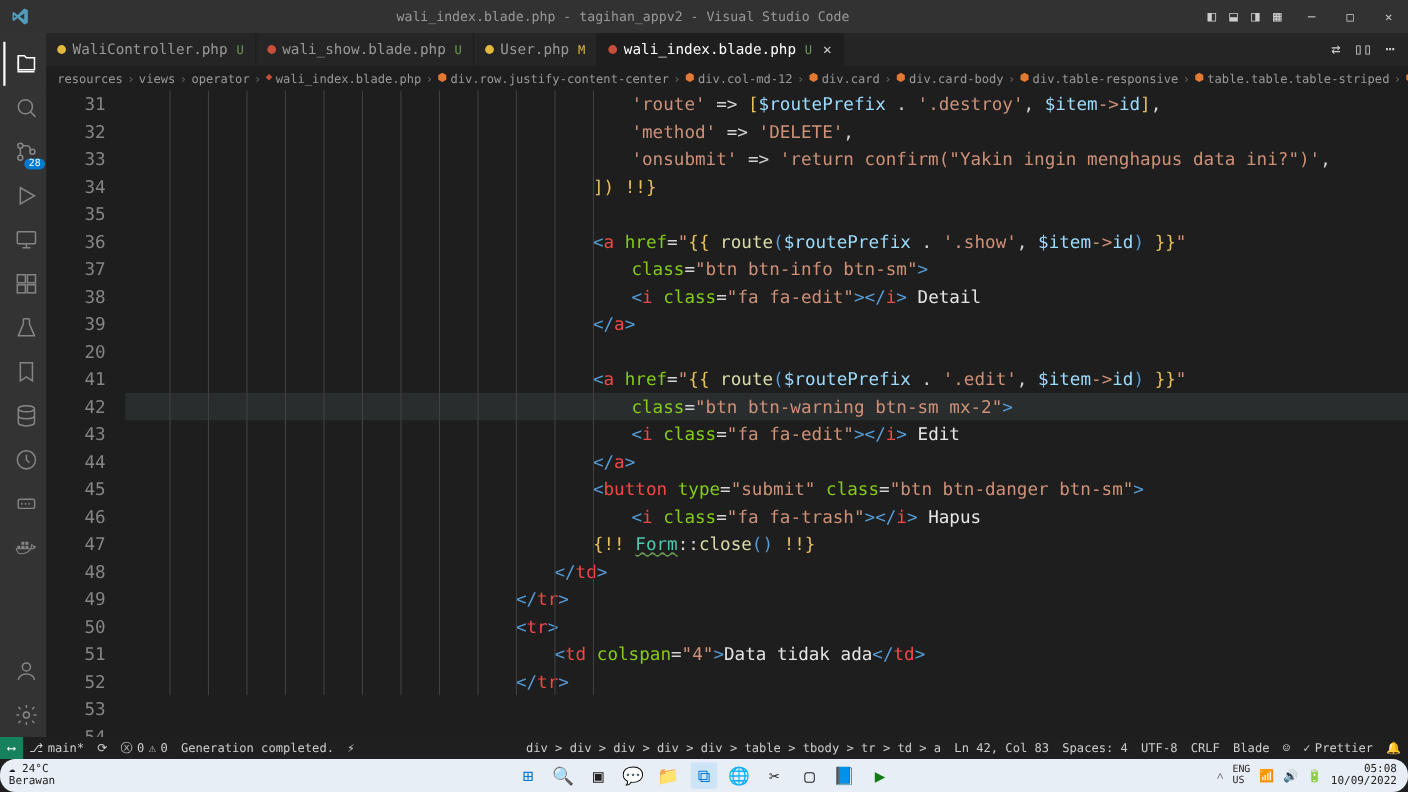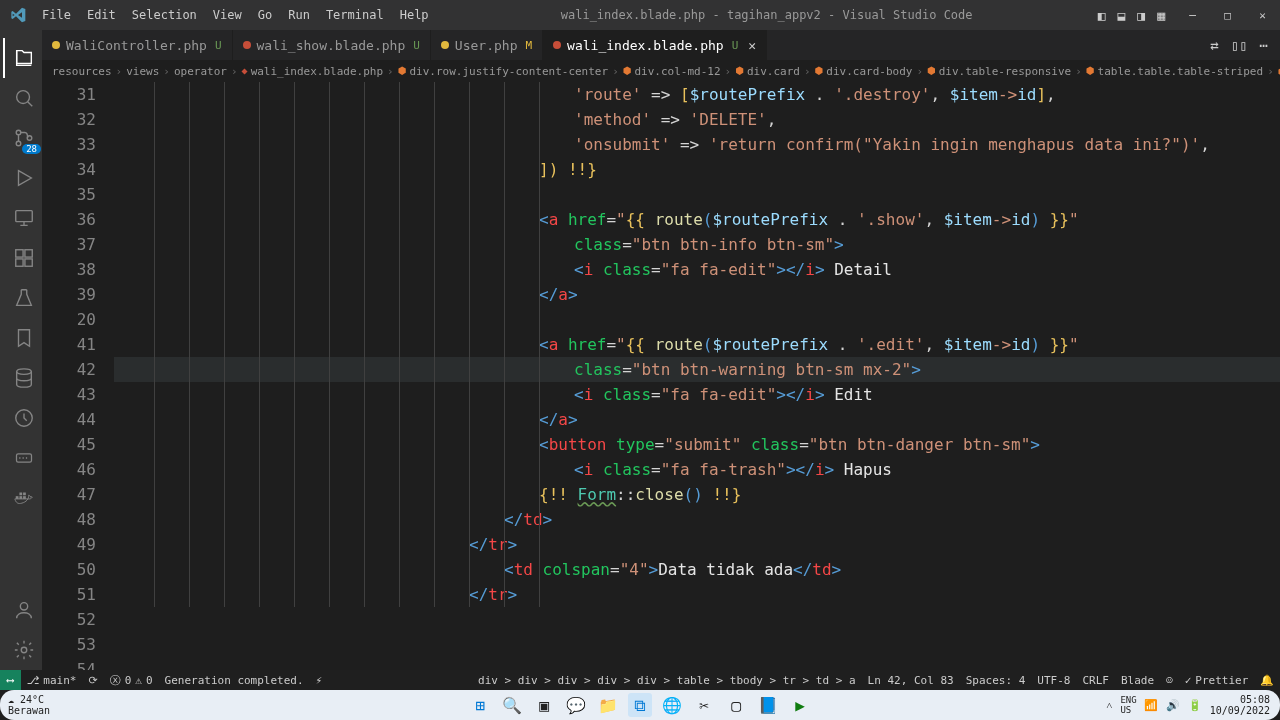--- a/index.html
+++ b/index.html
@@ -46,21 +46,21 @@
 
 
 .editor { position:absolute; left:42px; top:82px; right:0; bottom:50px; background:#1e1e1e; overflow:hidden; font-family:Consolas,monospace; font-size:16px; line-height:25px; }
 .gutter { position:absolute; left:0; top:0; width:72px; text-align:right; color:#858585; padding-right:18px; }
 .gutter div { height:25px; }
 .code { position:absolute; left:72px; top:0; right:0; }
 .code .line { height:25px; white-space:pre; padding-left:40px; }
 .code .line.hl { background:#2a2d2e; }
 .indent-guide { position:absolute; top:0; bottom:0; width:1px; background:#404040; }     
 .c-tag   { color:#f44747; }     
-.c-attr  { color:#22c55e; }     
+.c-attr  { color:#84cc16; }     
 .c-eq    { color:#d4d4d4; }
 .c-str   { color:#ce9178; }
 .c-punc  { color:#e8c15c; }
 .c-br    { color:#569cd6; }     
 .c-brk   { color:#e8c15c; }     
 .c-fn    { color:#dcdcaa; }     
 .c-var   { color:#9cdcfe; }     
 .c-op    { color:#d4d4d4; }
 .c-dir   { color:#c586c0; }     
 .c-form  { color:#4ec9b0; }     
@@ -87,30 +87,20 @@
 </style>
 </head>
 <body>
 
 <div class="titlebar">
   <div class="logo">
     <svg width="16" height="16" viewBox="0 0 24 24" fill="#519aba">
         <path d="M23 3l-5-2-9 9-5-4-2 1v10l2 1 5-4 9 9 5-2V3zm-5 13l-6-4 6-4v8zM4 14v-4l3 2-3 2z"></path>
       </svg>
   </div>
-  <div class="menu" id="menu-bar">
-      <span>File</span>
-      <span>Edit</span>
-      <span>Selection</span>
-      <span>View</span>
-      <span>Go</span>
-      <span>Run</span>
-      <span>Terminal</span>
-      <span>Help</span>
-    </div>
   <div class="title">wali_index.blade.php - tagihan_appv2 - Visual Studio Code</div>
   <div class="layout-icons">
     <span>◧</span>
     <span>⬓</span>
     <span>◨</span>
     <span>▦</span>
   </div>
   <div class="winctl">
     <span>─</span>
     <span>□</span>
@@ -346,20 +336,21 @@
       <div class="line" style="padding-left: 0px;"></div>
       <div class="line" style="padding-left: 425px;"><span class="c-br">&lt;</span><span class="c-tag">a</span> <span class="c-attr">href</span><span class="c-eq">=</span><span class="c-str">"</span><span class="c-punc">{{</span> <span class="c-fn">route</span><span class="c-br">(</span><span class="c-var">$routePrefix</span> <span class="c-op">.</span> <span class="c-str">'.edit'</span><span class="c-op">,</span> <span class="c-var">$item</span><span class="c-arrow">-&gt;</span><span class="c-prop">id</span><span class="c-br">)</span> <span class="c-punc">}}</span><span class="c-str">"</span></div>
       <div class="line hl" style="padding-left: 460px;"><span class="c-attr">class</span><span class="c-eq">=</span><span class="c-str">"btn btn-warning btn-sm mx-2"</span><span class="c-br">&gt;</span></div>
       <div class="line" style="padding-left: 460px;"><span class="c-br">&lt;</span><span class="c-tag">i</span> <span class="c-attr">class</span><span class="c-eq">=</span><span class="c-str">"fa fa-edit"</span><span class="c-br">&gt;&lt;/</span><span class="c-tag">i</span><span class="c-br">&gt;</span> <span class="c-txt">Edit</span></div>
       <div class="line" style="padding-left: 425px;"><span class="c-br">&lt;/</span><span class="c-tag">a</span><span class="c-br">&gt;</span></div>
       <div class="line" style="padding-left: 425px;"><span class="c-br">&lt;</span><span class="c-tag">button</span> <span class="c-attr">type</span><span class="c-eq">=</span><span class="c-str">"submit"</span> <span class="c-attr">class</span><span class="c-eq">=</span><span class="c-str">"btn btn-danger btn-sm"</span><span class="c-br">&gt;</span></div>
       <div class="line" style="padding-left: 460px;"><span class="c-br">&lt;</span><span class="c-tag">i</span> <span class="c-attr">class</span><span class="c-eq">=</span><span class="c-str">"fa fa-trash"</span><span class="c-br">&gt;&lt;/</span><span class="c-tag">i</span><span class="c-br">&gt;</span> <span class="c-txt">Hapus</span></div>
       <div class="line" style="padding-left: 425px;"><span class="c-punc">{!!</span> <span class="c-form" style="text-decoration:underline wavy #6a9955">Form</span><span class="c-op">::</span><span class="c-fn">close</span><span class="c-br">()</span> <span class="c-punc">!!}</span></div>
       <div class="line" style="padding-left: 390px;"><span class="c-br">&lt;/</span><span class="c-tag">td</span><span class="c-br">&gt;</span></div>
       <div class="line" style="padding-left: 355px;"><span class="c-br">&lt;/</span><span class="c-tag">tr</span><span class="c-br">&gt;</span></div>
+      <div class="line" style="padding-left: 355px;"><span class="c-br">&lt;</span><span class="c-tag">tr</span><span class="c-br">&gt;</span></div>
       <div class="line" style="padding-left: 390px;"><span class="c-br">&lt;</span><span class="c-tag">td</span> <span class="c-attr">colspan</span><span class="c-eq">=</span><span class="c-str">"4"</span><span class="c-br">&gt;</span><span class="c-txt">Data tidak ada</span><span class="c-br">&lt;/</span><span class="c-tag">td</span><span class="c-br">&gt;</span></div>
       <div class="line" style="padding-left: 355px;"><span class="c-br">&lt;/</span><span class="c-tag">tr</span><span class="c-br">&gt;</span></div>
     </div>
 </div>
 
 <div class="statusbar">
   <div class="sb-left">
     <div class="sb-remote">⟷</div>
     <div class="sb-item">⎇ <span>main*</span></div>
     <div class="sb-item">⟳</div>

